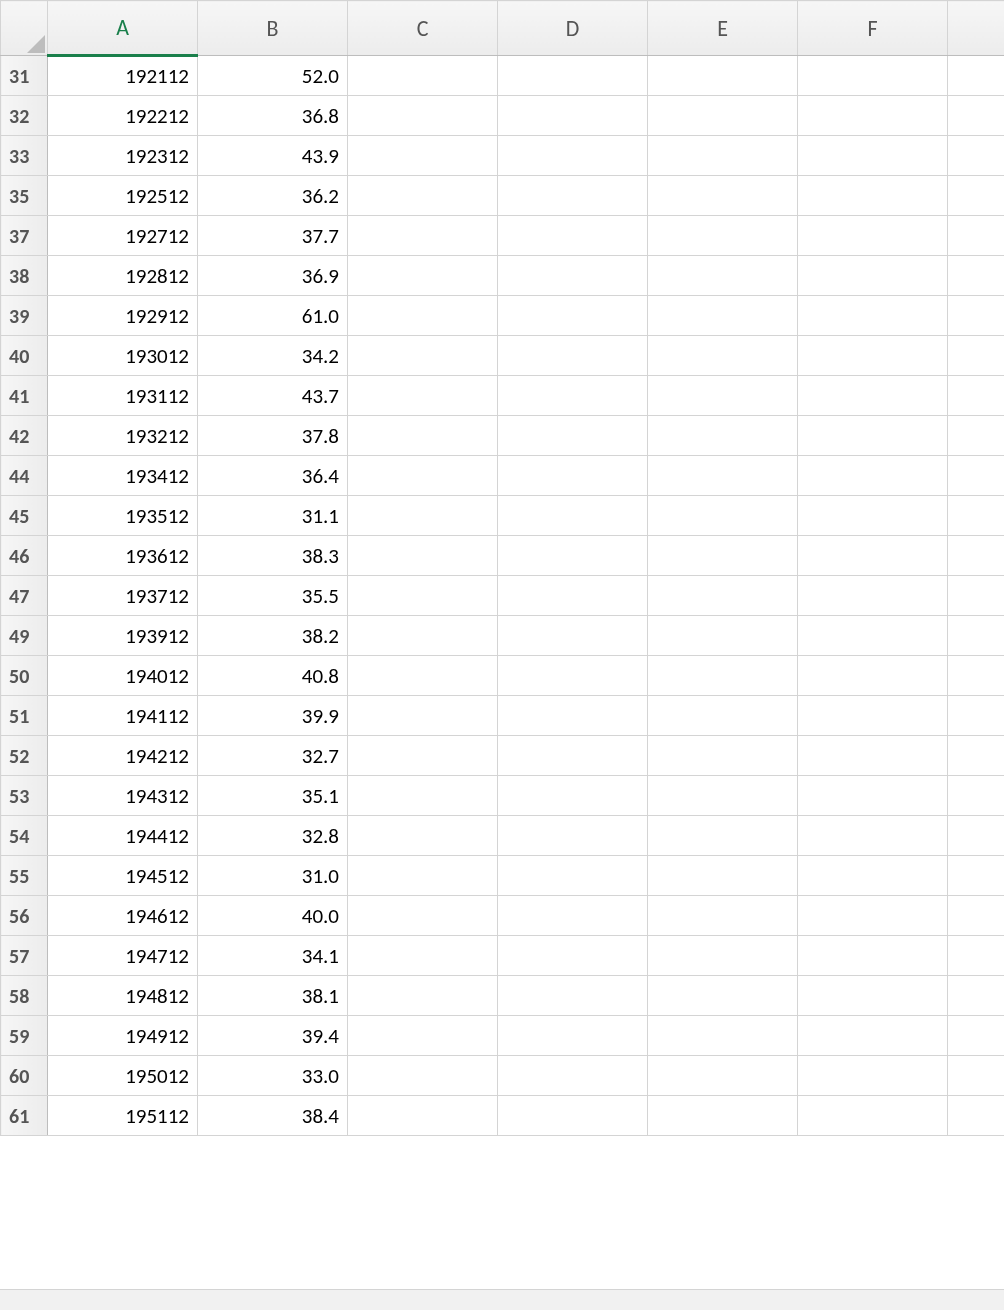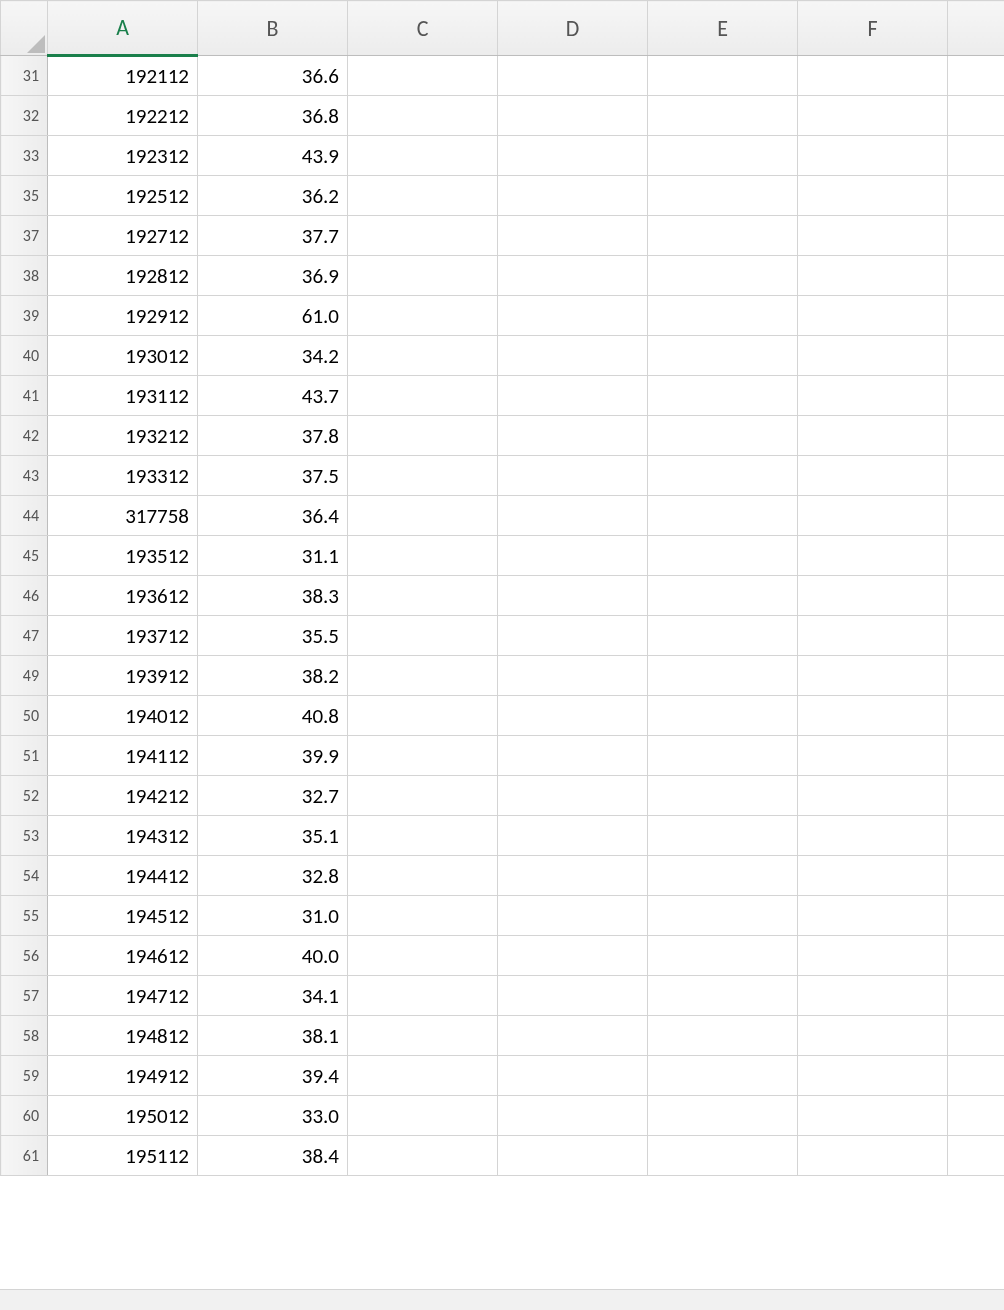--- a/index.html
+++ b/index.html
@@ -45,23 +45,23 @@
     background:linear-gradient(#f6f6f6,#ececec);
     position:relative;
   }
   .sheet thead th.corner svg{
     position:absolute;right:2px;bottom:2px;
   }
   
   .sheet tbody th{
     background:linear-gradient(to right,#f6f6f6,#ececec);
     color:#555;
-    font-weight:400;
-    text-align:right;
-    font-size:16px;
+    font-weight:700;
+    text-align:left;
+    font-size:20px;
     border-right:1px solid #bdbdbd;
   }
   
   .sheet tbody td{
     text-align:right;
     background:#fff;
   }
   .sheet tbody td.empty{
     
   }
@@ -111,21 +111,21 @@
       <th>E</th>
       <th>F</th>
       <th></th>
     </tr>
   </thead>
   <tbody id="grid-body">
 
   <tr>
         <th>31</th>
         <td>192112</td>
-        <td>36.6</td>
+        <td>52.0</td>
         <td class="empty"></td>
         <td class="empty"></td>
         <td class="empty"></td>
         <td class="empty"></td>
         <td class="empty"></td>
       </tr>
       <tr>
         <th>32</th>
         <td>192212</td>
         <td>36.8</td>
@@ -209,32 +209,22 @@
         <th>42</th>
         <td>193212</td>
         <td>37.8</td>
         <td class="empty"></td>
         <td class="empty"></td>
         <td class="empty"></td>
         <td class="empty"></td>
         <td class="empty"></td>
       </tr>
       <tr>
-        <th>43</th>
-        <td>193312</td>
-        <td>37.5</td>
-        <td class="empty"></td>
-        <td class="empty"></td>
-        <td class="empty"></td>
-        <td class="empty"></td>
-        <td class="empty"></td>
-      </tr>
-      <tr>
         <th>44</th>
-        <td>317758</td>
+        <td>193412</td>
         <td>36.4</td>
         <td class="empty"></td>
         <td class="empty"></td>
         <td class="empty"></td>
         <td class="empty"></td>
         <td class="empty"></td>
       </tr>
       <tr>
         <th>45</th>
         <td>193512</td>

